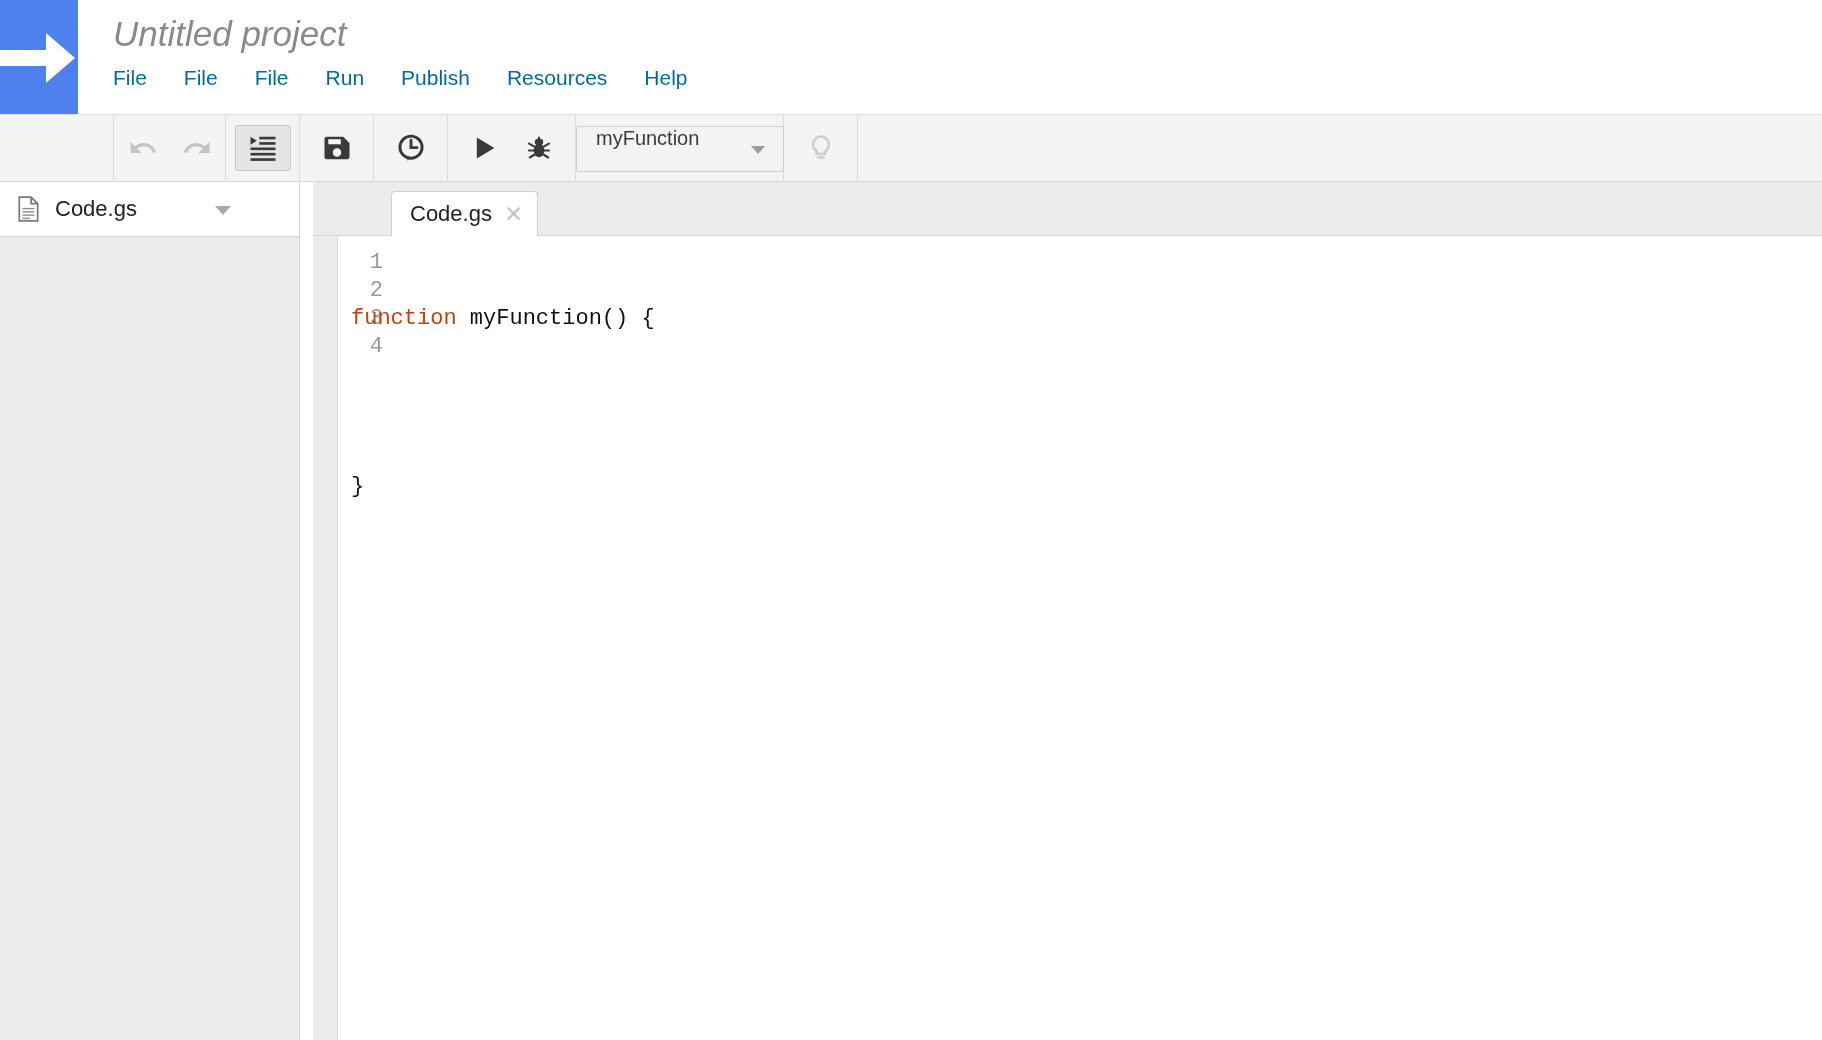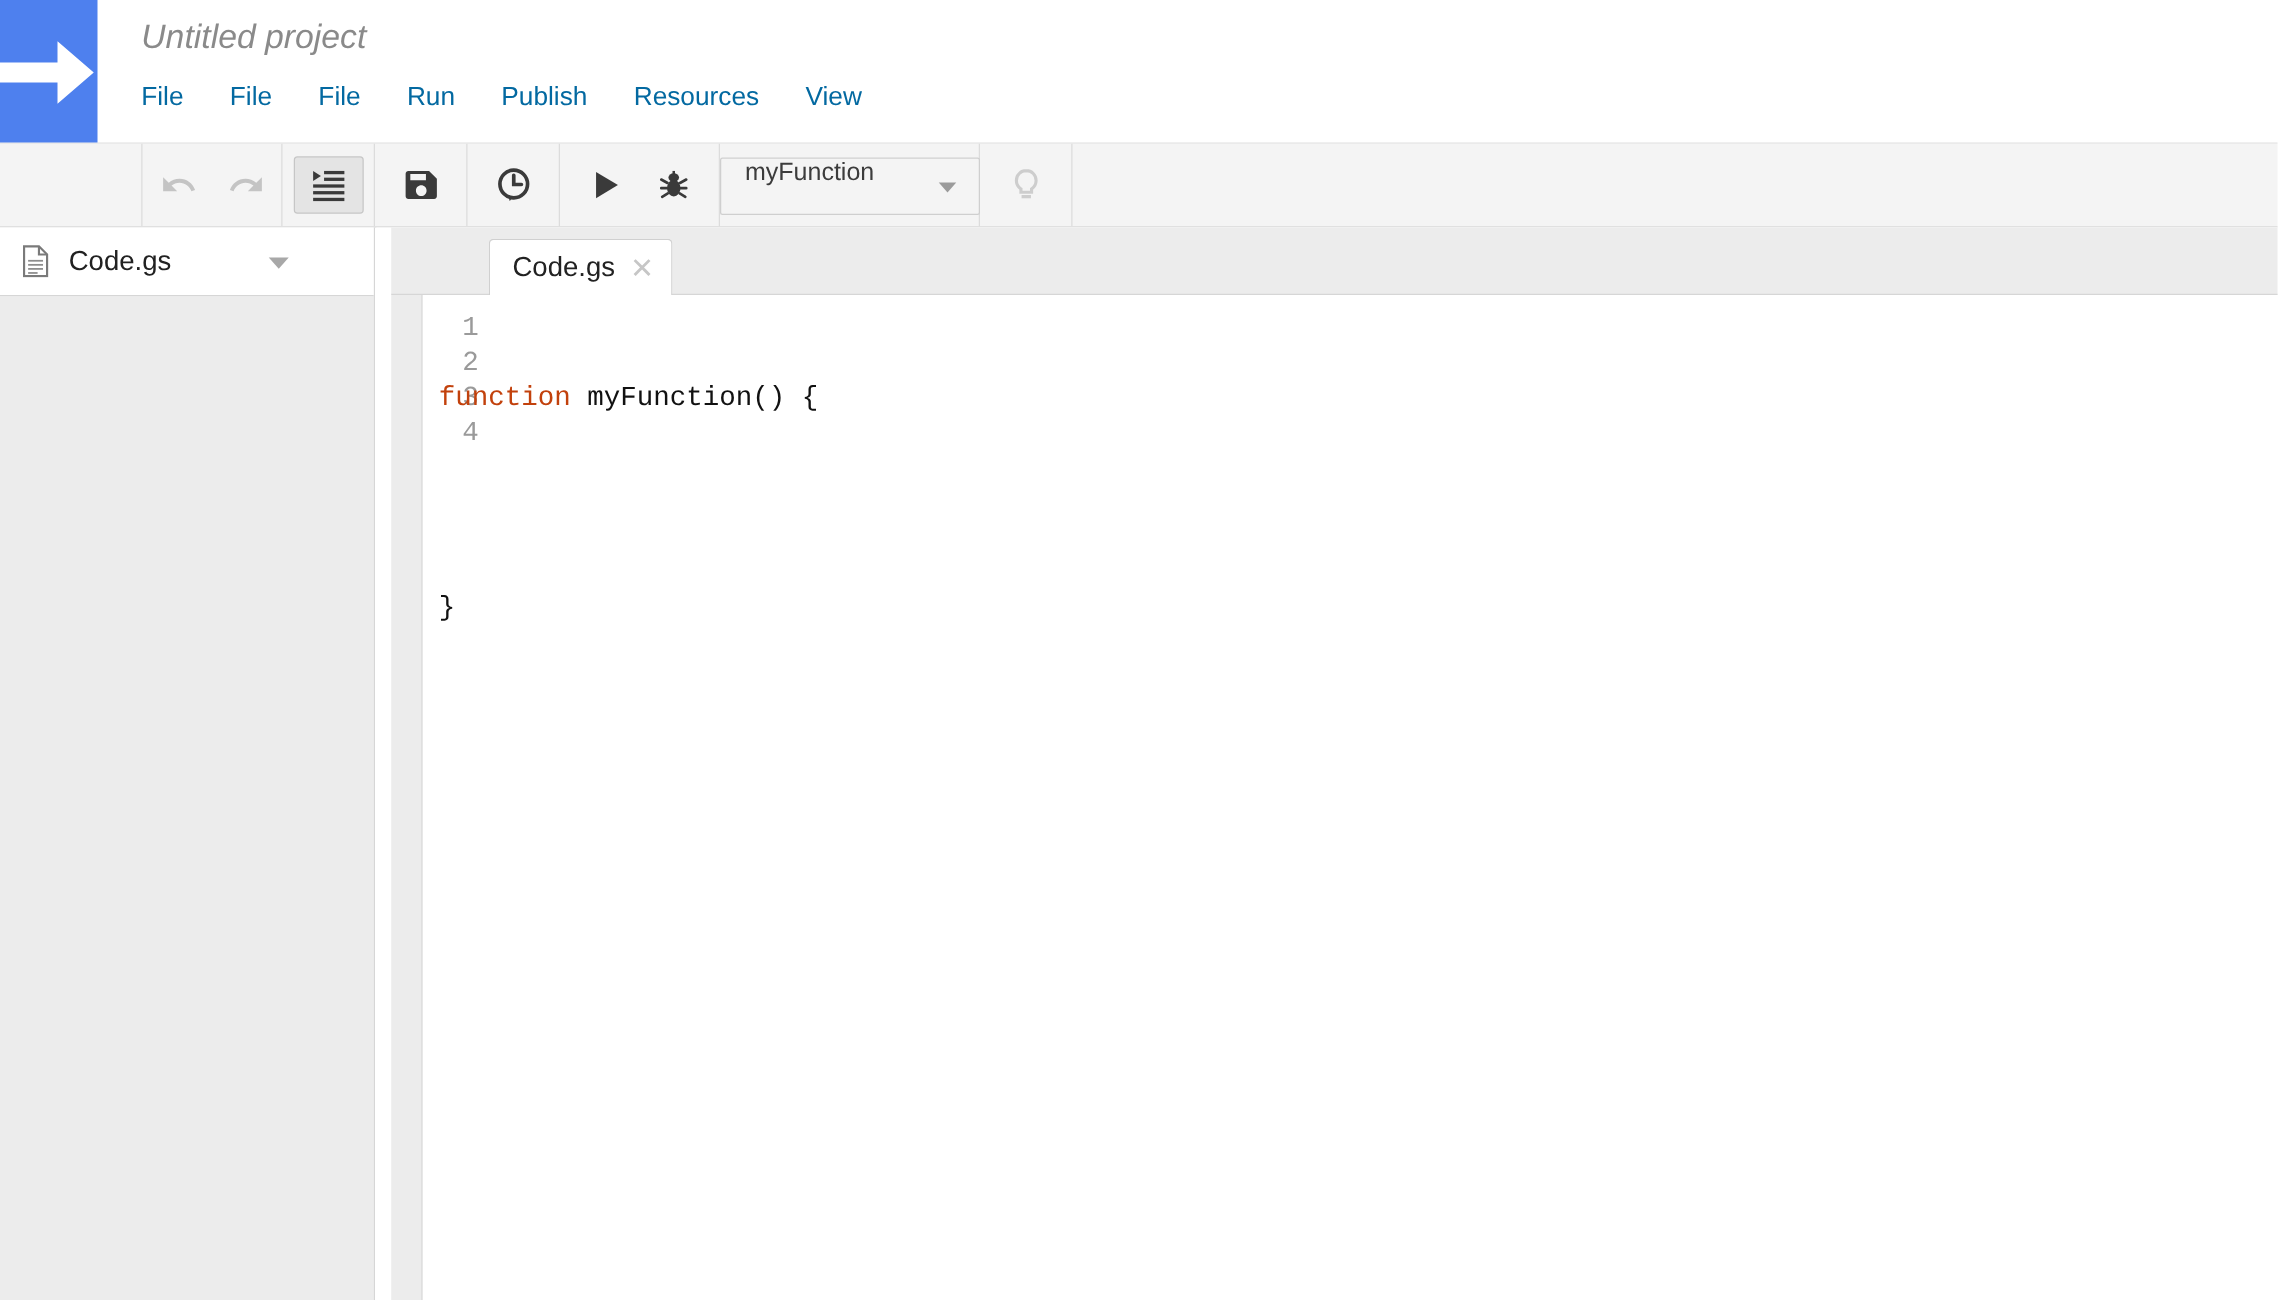--- a/index.html
+++ b/index.html
@@ -45,21 +45,21 @@
     position: absolute;
     left: 0;
     top: 30px;
     width: 78px;
     height: 56px;
   }
   .project-title {
     position: absolute;
     left: 113px;
     top: 14px;
-    font-size: 27px;
+    font-size: 35px;
     font-style: italic;
     color: #8a8a8a;
     font-family: "Liberation Sans", sans-serif;
     white-space: nowrap;
     letter-spacing: 0px;
   }
   .menubar {
     position: absolute;
     left: 113px;
     top: 60px;
@@ -317,21 +317,21 @@
 
     <div class="project-title">Untitled project</div>
 
     <div class="menubar">
       <div class="menu-item">File</div>
       <div class="menu-item">File</div>
       <div class="menu-item">File</div>
       <div class="menu-item">Run</div>
       <div class="menu-item">Publish</div>
       <div class="menu-item">Resources</div>
-      <div class="menu-item">View</div>
+      <div class="menu-item">Help</div>
     </div>
   </div>
 
   <div class="toolbar">
 
     <div class="tb-group first" style="left:113px; width:113px;">
       <div class="tb-btn">
         <svg width="30" height="30" viewBox="0 0 24 24">
           <path d="M12.5 8c-2.65 0-5.05 1-6.9 2.6L2 7v9h9l-3.62-3.62C8.76 11.22 10.54 10.5 12.5 10.5c3.54 0 6.55 2.31 7.6 5.5l2.37-.78C21.08 11.03 17.15 8 12.5 8z" fill="#c4c4c4"></path>
         </svg>

